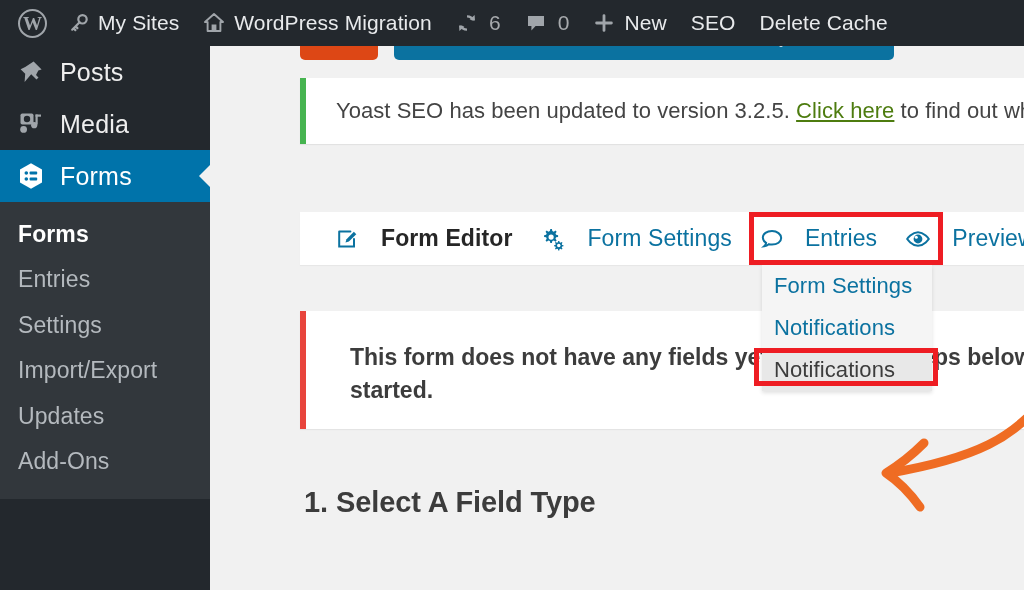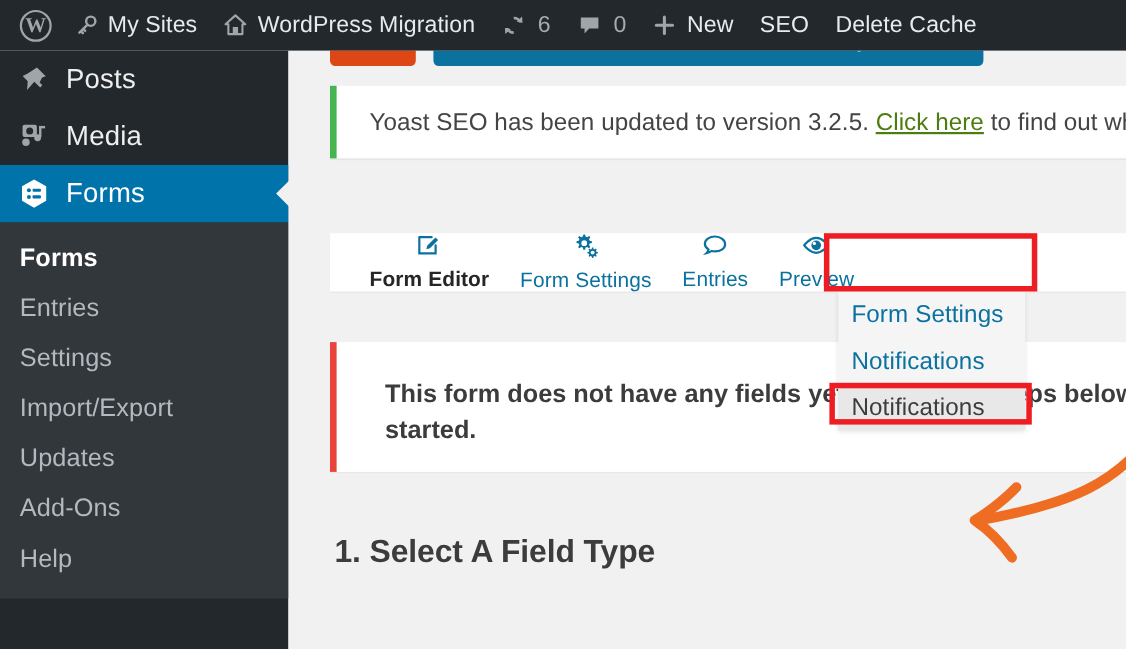--- a/index.html
+++ b/index.html
@@ -28,21 +28,21 @@
   .ab-count { color: #a7aaad; font-size: 21px; }
   .wp-logo-circle {
     width: 29px; height: 29px; border-radius: 50%;
     border: 2.4px solid #a0a5aa; display: flex; align-items: center; justify-content: center;
     color: #a0a5aa; font-size: 19px; font-weight: bold;
     font-family: "Liberation Serif", serif; line-height: 1;
   }
 
   
   #sidebar {
-    position: absolute; top: 46px; left: 0; width: 262px; height: 544px;
+    position: absolute; top: 46px; left: 0; width: 210px; height: 544px;
     background: #23282d; z-index: 50;
   }
   .menu-top {
     position: relative;
     display: flex; align-items: center; gap: 12px;
     height: 52px; padding-left: 14px;
     color: #eeeeee; font-size: 25px; letter-spacing: .2px;
   }
   .menu-top .micon { width: 34px; display: flex; align-items: center; justify-content: center; color: #a0a5aa; }
   .menu-top.current {
@@ -83,22 +83,22 @@
   #yoast-notice a { color: #4d7c0f; text-decoration: underline; }
 
   
   #tabbar {
     position: absolute; top: 166px; left: 38px; width: 760px; height: 53px;
     background: #ffffff; display: flex; align-items: center;
     padding-left: 22px; gap: 0px;
     box-shadow: 0 1px 1px rgba(0,0,0,.04);
   }
   .tab {
-    display: flex; align-items: center; gap: 9px;
-    font-size: 19px; padding: 6px 14px; white-space: nowrap; letter-spacing: .1px; flex-direction: column;
+    display: flex; align-items: center; gap: 21px;
+    font-size: 23px; padding: 6px 14px; white-space: nowrap; letter-spacing: .1px;
   }
   .tab.active-label { color: #262626; font-weight: bold; }
   .tab.link { color: #0b72a0; }
   .tab .ticon { display: flex; align-items: center; color: #0b72a0; }
 
   
   .redbox { position: absolute; border: 5px solid #ee1d23; z-index: 45; pointer-events: none; }
   #redbox-settings { left: 487px; top: 166px; width: 194px; height: 53px; }
   #redbox-notifications { left: 492px; top: 302px; width: 184px; height: 38px; }
 
@@ -251,21 +251,20 @@
       <span>Forms</span>
     </div>
 
     <div id="submenu">
       <span class="sub-item current">Forms</span>
       <span class="sub-item">Entries</span>
       <span class="sub-item">Settings</span>
       <span class="sub-item">Import/Export</span>
       <span class="sub-item">Updates</span>
       <span class="sub-item">Add-Ons</span>
-      <span class="sub-item">Help</span>
     </div>
   </div>
 
   <div id="content">
 
     <div id="topbuttons">
       <div class="btn-orange"></div>
       <div class="btn-blue"></div>
     </div>
 

